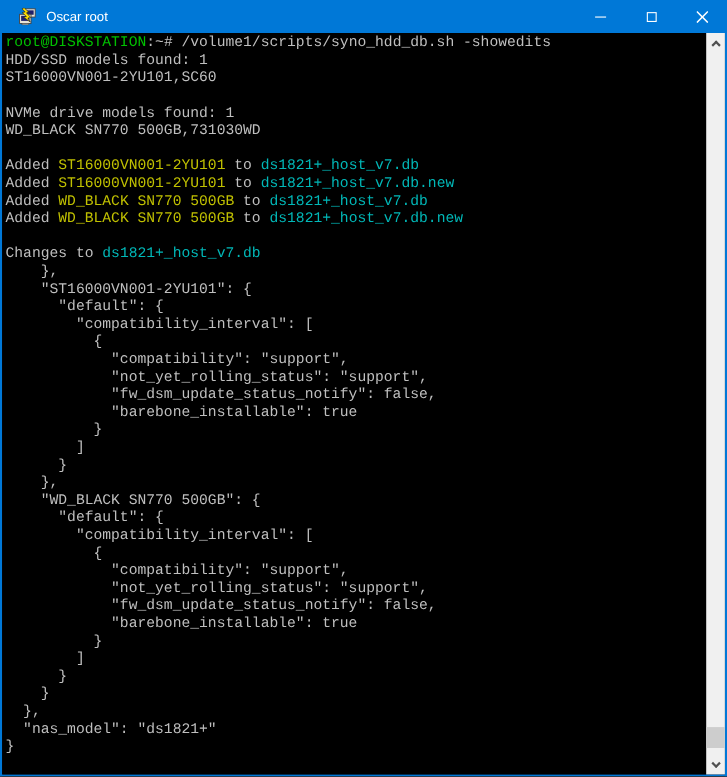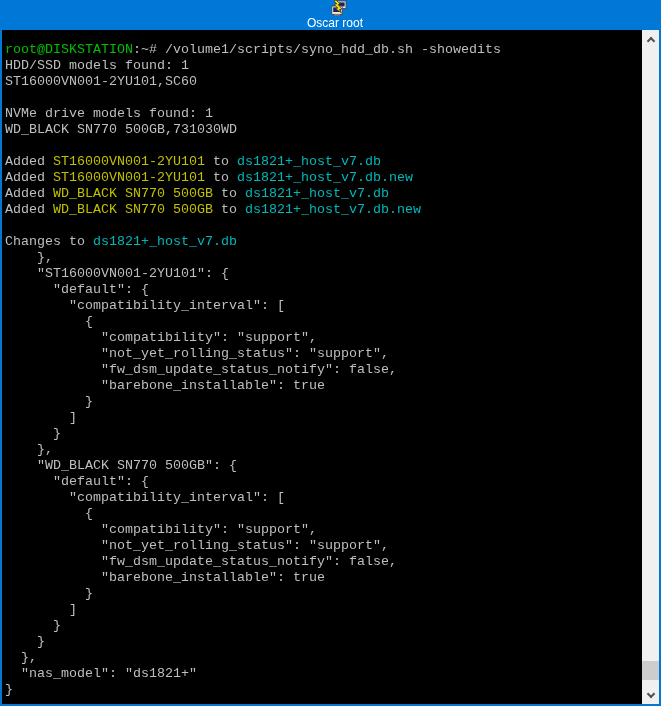--- a/index.html
+++ b/index.html
@@ -8,21 +8,21 @@
     width:661px;height:706px;
     box-sizing:border-box;
     font-family:"Liberation Sans",sans-serif;
     overflow:hidden;
     background:#000;
   }
   
   .titlebar{
     position:absolute;left:0;top:0;width:661px;height:30px;
     background:#0078d7;
-    display:flex;align-items:center;flex-direction:column;
+    display:flex;align-items:center;
   }
   .app-icon{width:16px;height:16px;margin-left:17px;flex:0 0 auto;}
   .title-text{
     color:#ffffff;font-size:12px;margin-left:9px;
     white-space:nowrap;flex:1 1 auto;
   }
   .caption-btn{
     width:46px;height:30px;flex:0 0 auto;
     display:flex;align-items:center;justify-content:center;
     cursor:default;
@@ -34,21 +34,21 @@
     position:absolute;left:0;top:30px;width:661px;height:676px;
     box-sizing:border-box;
     border-left:2px solid #0078d7;
     border-right:2px solid #0078d7;
     border-bottom:2px solid #0078d7;
     background:#000;
   }
   .terminal{
     position:absolute;left:0;top:0;right:17px;bottom:0;
     background:#000;
-    padding:12px 0 0 3px;
+    padding:2px 0 0 3px;
     overflow:hidden;
     cursor:text;
   }
   .tline{
     font-family:"Liberation Mono",monospace;
     font-size:13.33px;
     line-height:16px;
     height:16px;
     white-space:pre;
     color:#bfbfbf;

